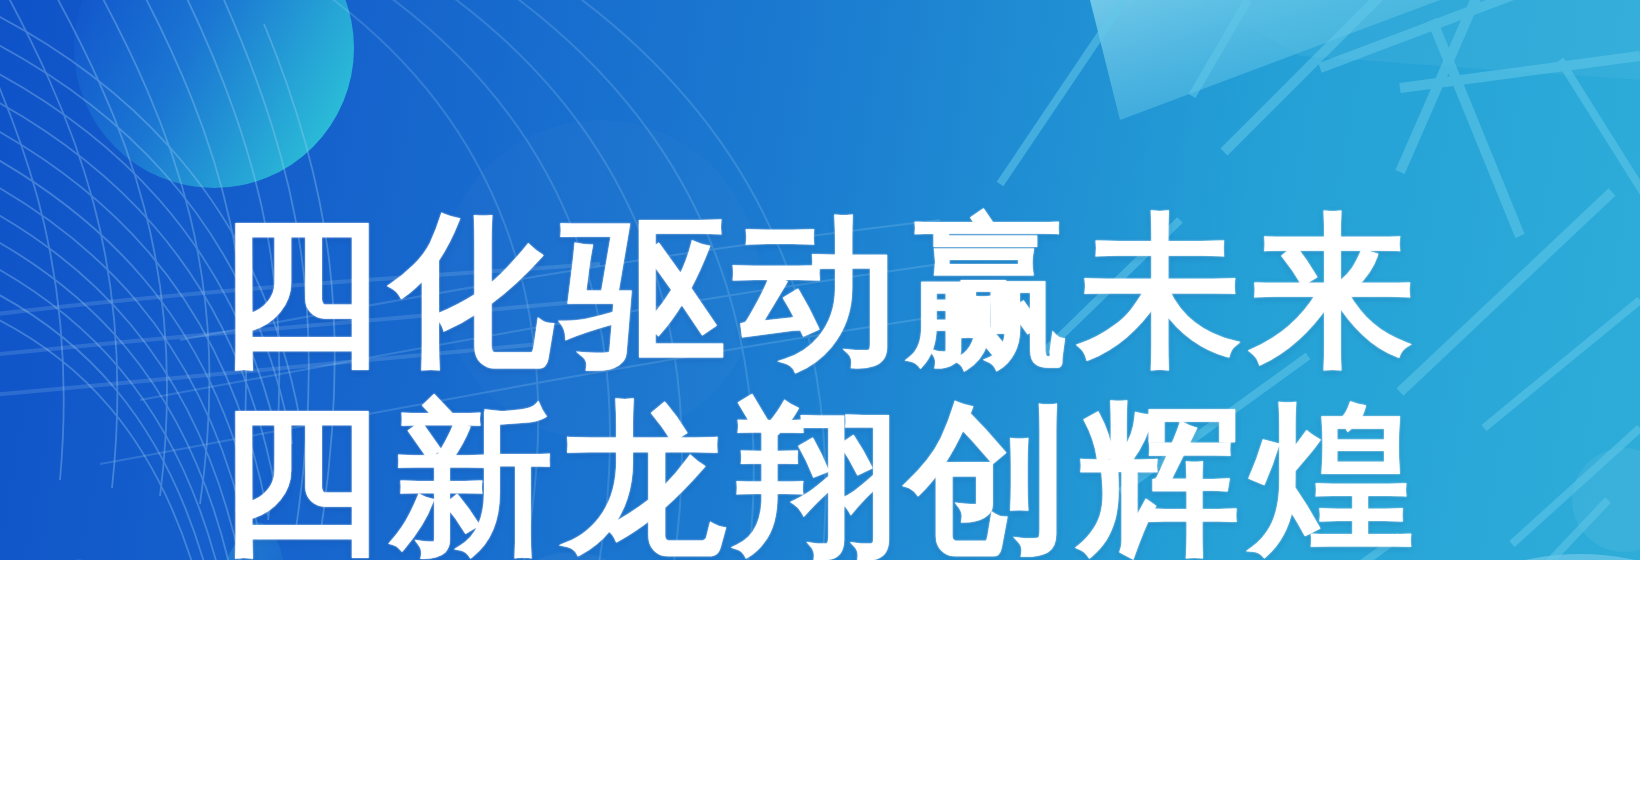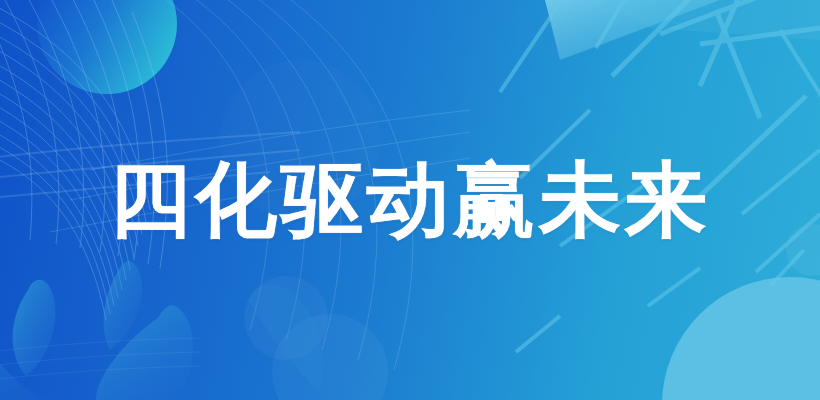--- a/index.html
+++ b/index.html
@@ -3,23 +3,23 @@
 <meta charset="utf-8">
 <style>
   html, body {
     margin: 0;
     padding: 0;
     background: #ffffff;
   }
   #banner {
     position: relative;
     width: 820px;
-    height: 400px;
+    height: 280px;
     overflow: hidden;
-    font-family: Liberation Sans, sans-serif;
+    font-family: Liberation Mono, monospace;
     background: linear-gradient(100deg, #0f52c8 0%, #1560cc 18%, #1b7ad0 46%, #24a0d6 74%, #2eadd9 100%);
   }
 
   
   .layer {
     position: absolute;
     inset: 0;
     pointer-events: none;
   }
   .layer svg { display: block; width: 820px; height: 400px; }
@@ -176,15 +176,16 @@
           <path d="M -10 366 C 60 358, 120 354, 200 352"></path>
           <path d="M -10 380 C 60 372, 120 368, 200 366"></path>
         </g>
 
       </g>
     </svg>
   </div>
 
   <div class="headline">
     <div class="headline-line">四化驱动赢未来</div>
+    <div class="headline-line">四新龙翔创辉煌</div>
   </div>
 
 </div>
 
 </body></html>

